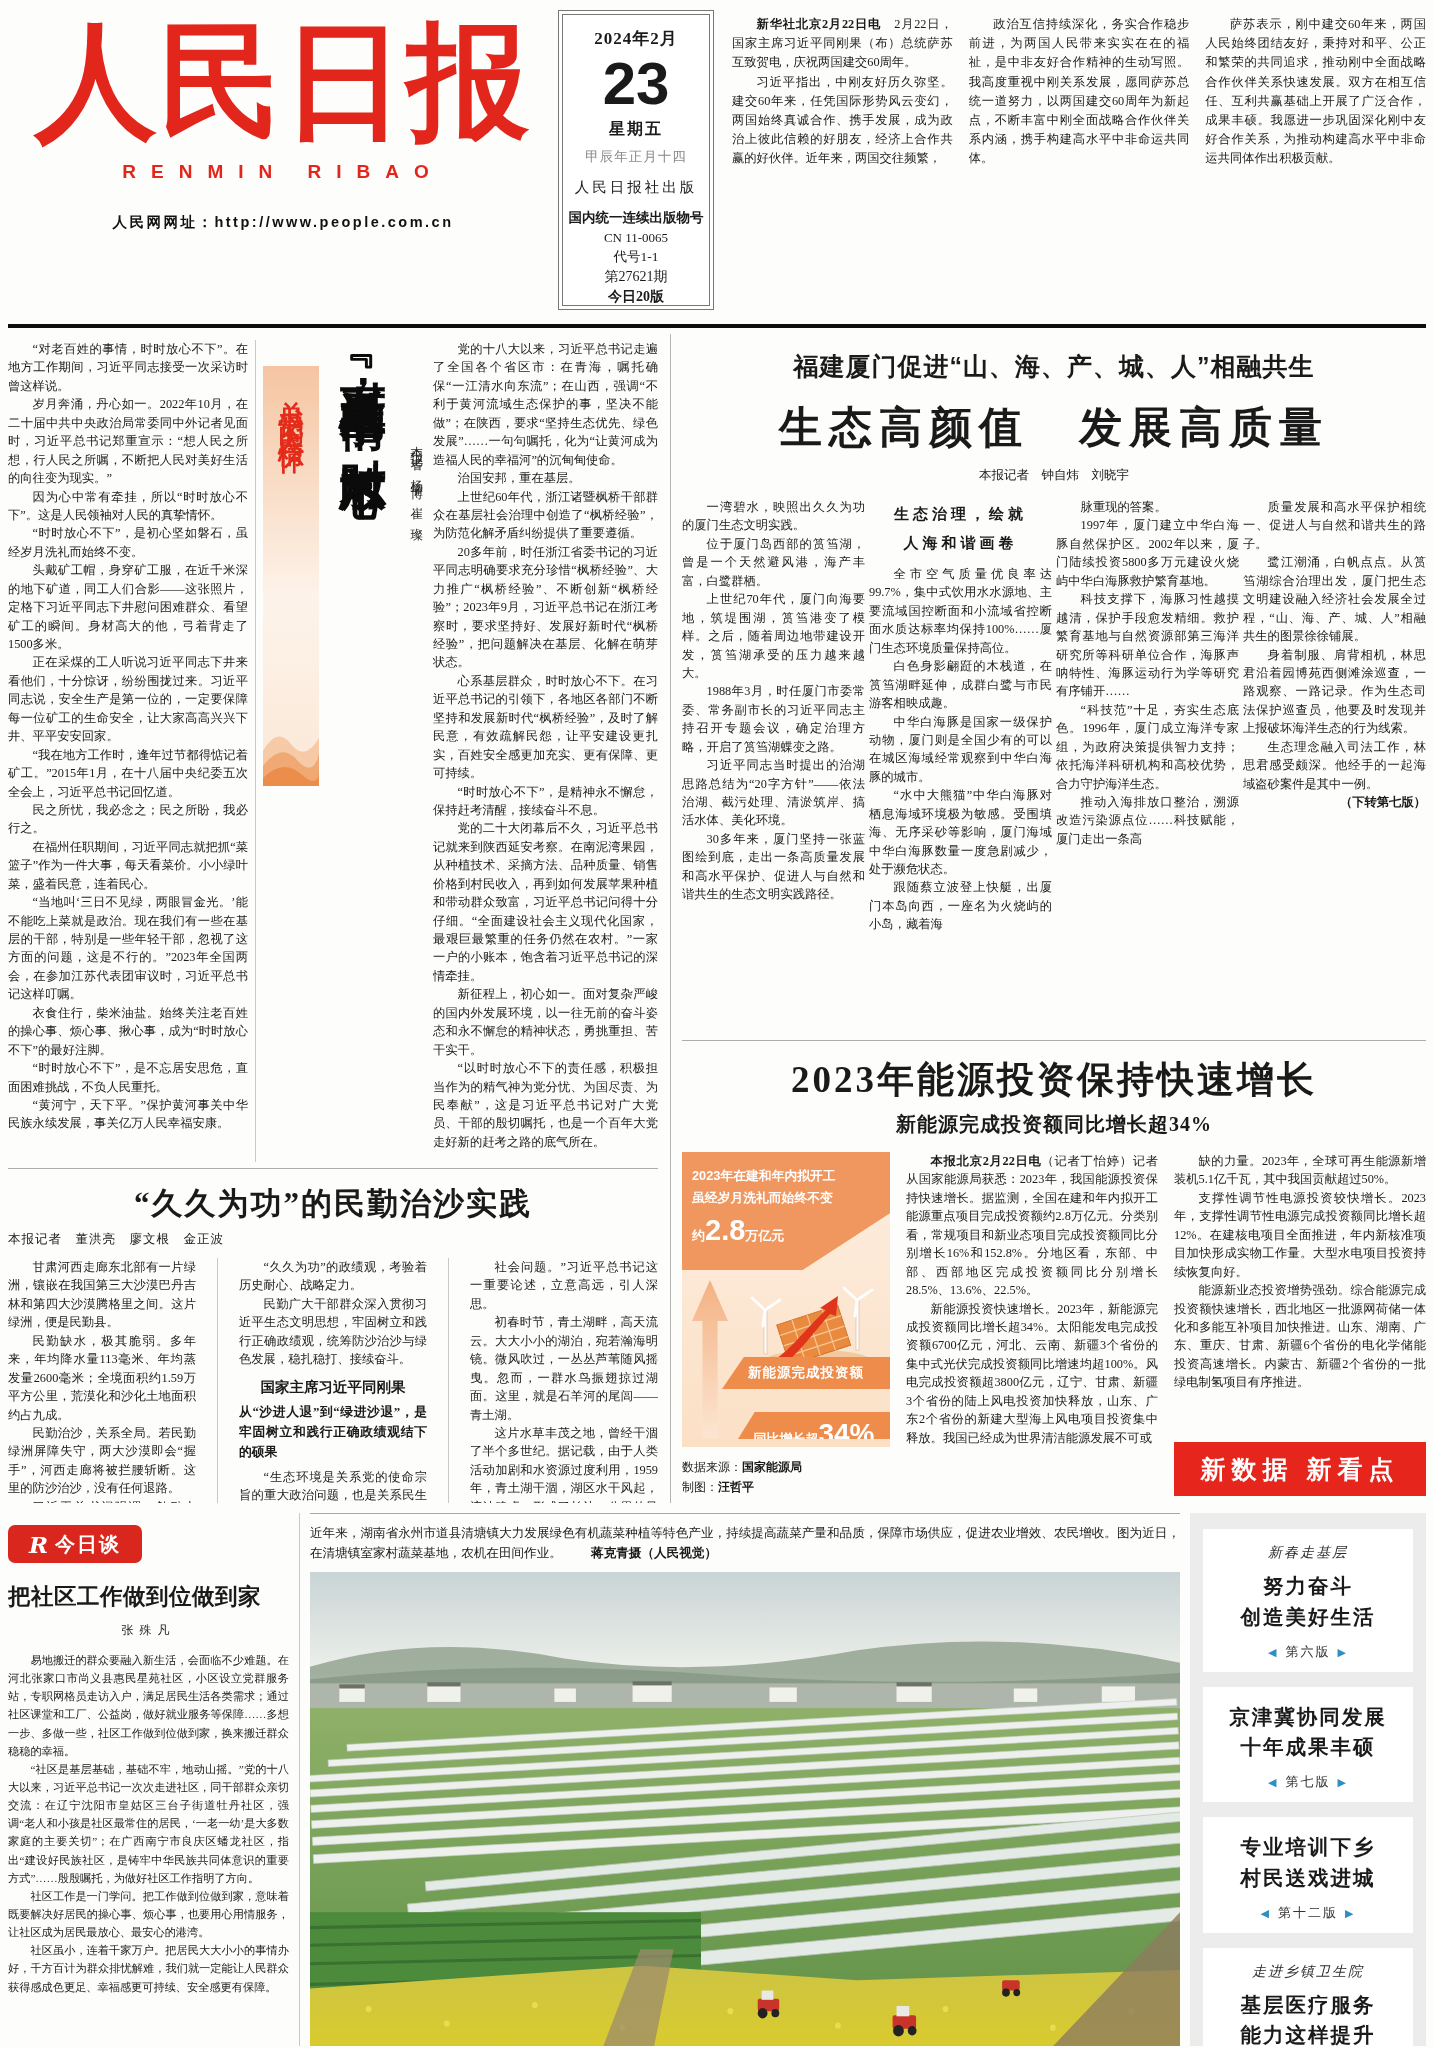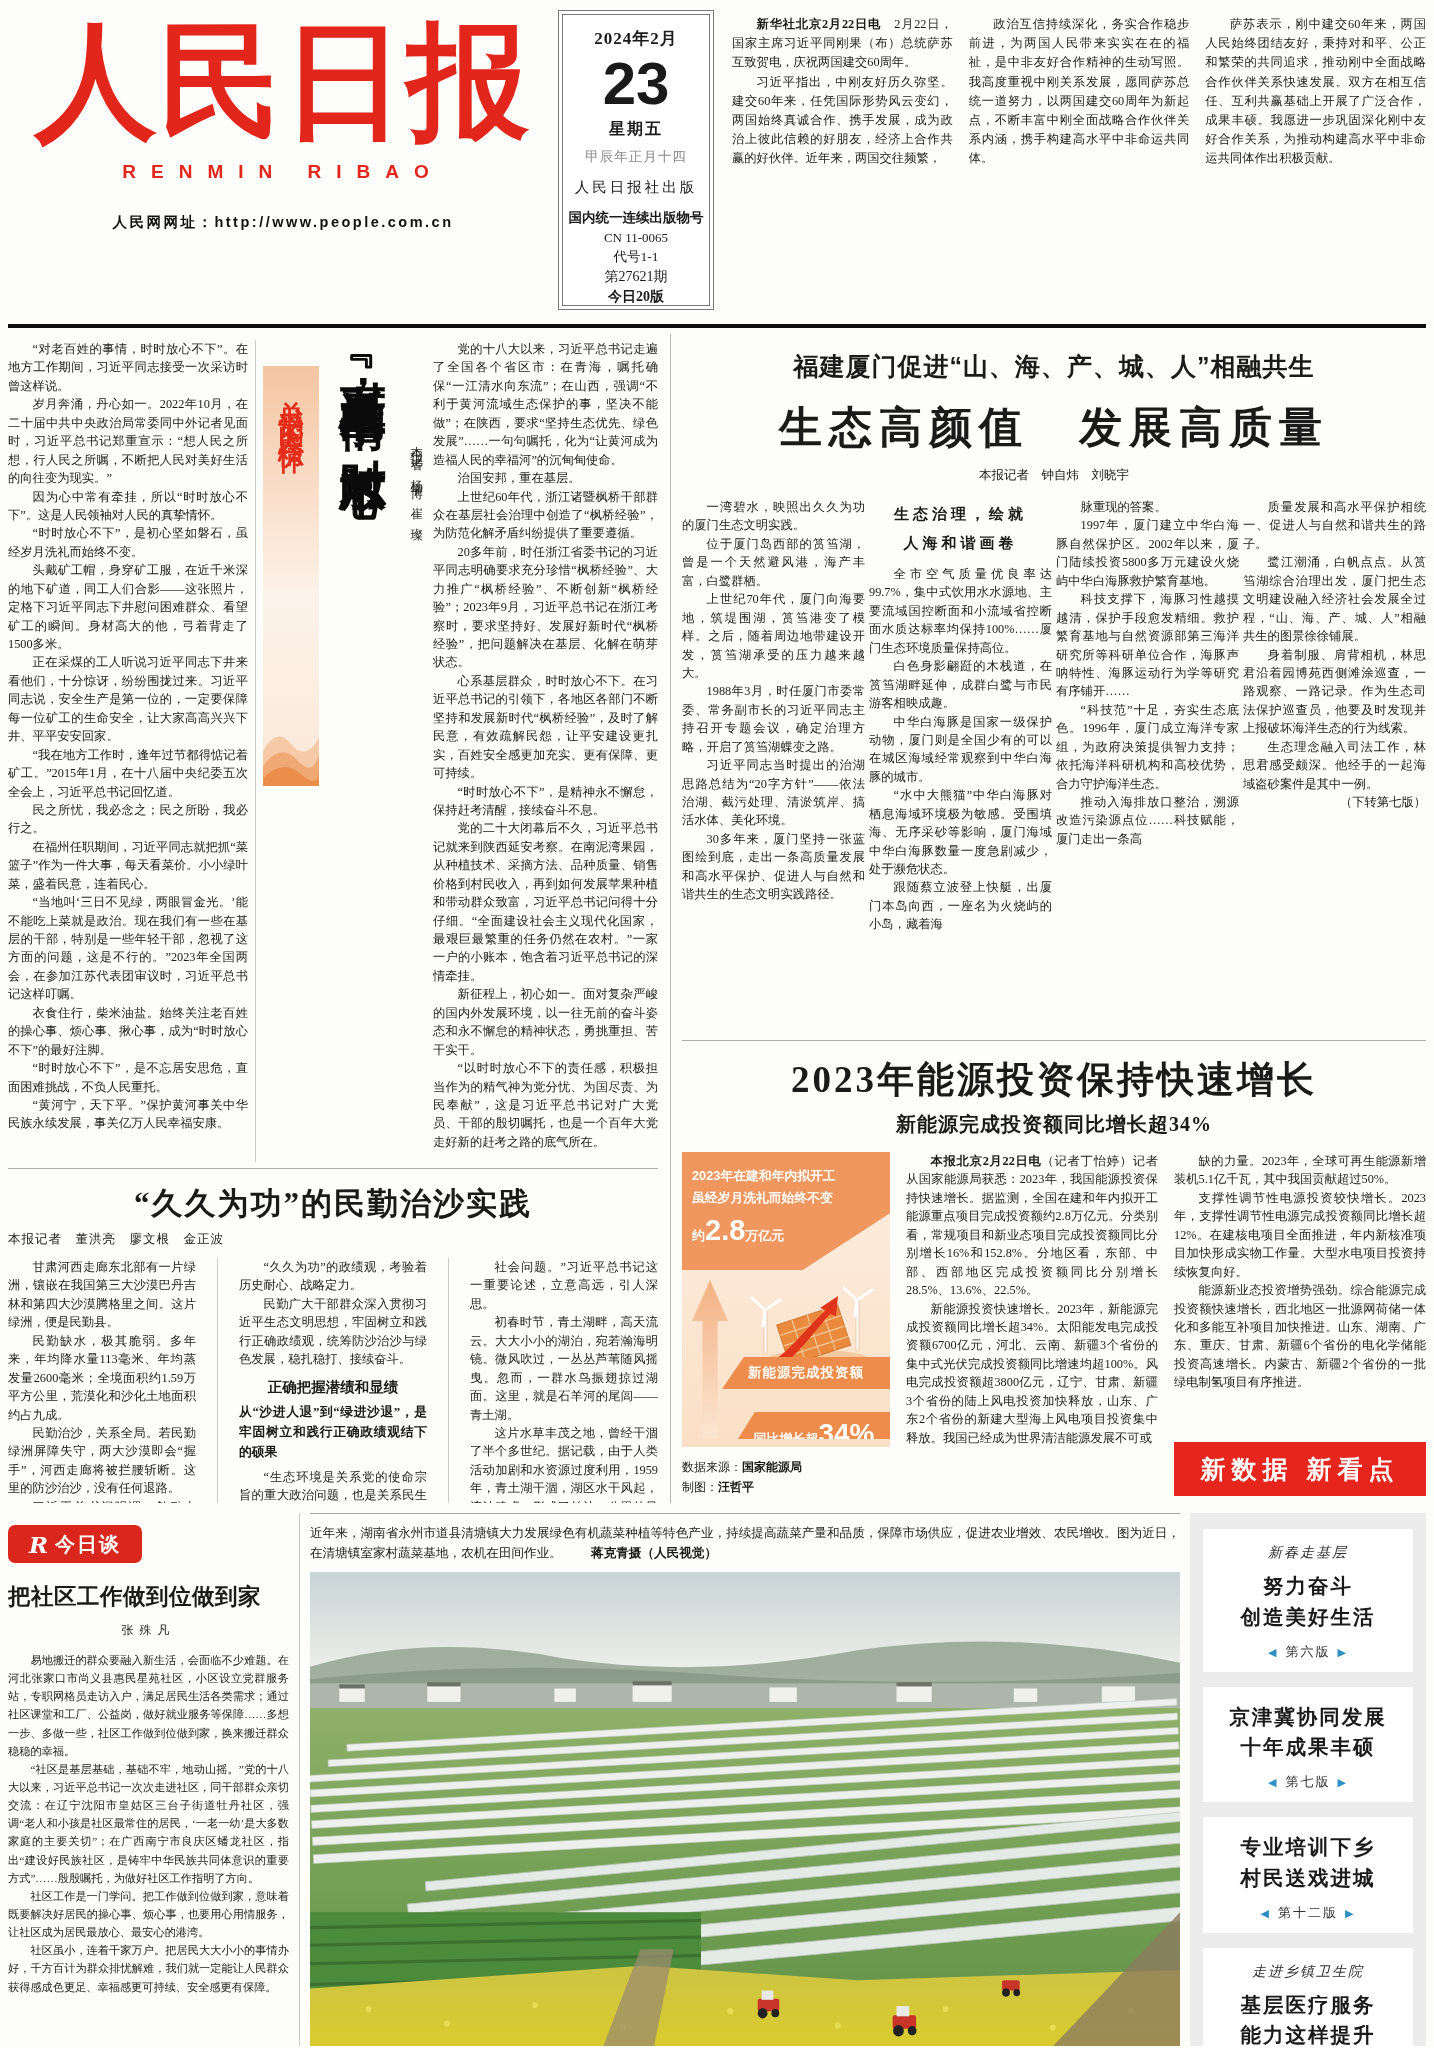--- a/index.html
+++ b/index.html
@@ -53,21 +53,21 @@
   .p-col2{flex:1;overflow:hidden;}
   .art{font-size:12.3px;line-height:1.5;text-align:justify;}
   
   .minqin{height:334px;border-top:1px solid #adadad;margin-top:6px;overflow:hidden;}
   .mq-head{text-align:center;font-size:31px;font-weight:bold;letter-spacing:2px;margin:14px 0 6px;}
   .mq-byline{font-size:12.5px;margin-bottom:10px;letter-spacing:1px;}
   .mq-cols{display:flex;gap:14px;height:252px;overflow:hidden;}
   .mq-col{flex:1;overflow:hidden;}
   .mq-sub{text-align:center;font-weight:bold;font-size:14.5px;margin:8px 0 5px;font-family:"Liberation Sans","DejaVu Sans",sans-serif;}
   .mq-quote{font-weight:bold;font-size:12.8px;line-height:1.55;margin:0 0 5px;}
-  .jump-inline{font-weight:normal;}
+  .jump-inline{font-weight:bold;}
   
   .xiamen{height:700px;overflow:hidden;}
   .xm-kicker{text-align:center;font-family:"Liberation Sans","DejaVu Sans",sans-serif;font-weight:bold;font-size:25px;margin-top:16px;letter-spacing:1px;}
   .xm-head{text-align:center;font-family:"Liberation Sans","DejaVu Sans",sans-serif;font-weight:bold;font-size:43px;letter-spacing:7px;margin:16px 0 10px;}
   .xm-byline{text-align:center;font-size:12.5px;margin-bottom:14px;}
   .xm-cols{display:flex;gap:4px;height:520px;overflow:hidden;}
   .xm-col{flex:1;overflow:hidden;}
   .xm-sub{text-align:center;font-weight:bold;font-size:15px;letter-spacing:4px;line-height:1.9;margin:2px 0 8px;}
   
   .energy{height:455px;border-top:1px solid #adadad;margin-top:6px;overflow:hidden;}
@@ -221,21 +221,21 @@
         <div class="mq-cols art">
           <div class="mq-col">
               <p>甘肃河西走廊东北部有一片绿洲，镶嵌在我国第三大沙漠巴丹吉林和第四大沙漠腾格里之间。这片绿洲，便是民勤县。</p>
               <p>民勤缺水，极其脆弱。多年来，年均降水量113毫米、年均蒸发量2600毫米；全境面积约1.59万平方公里，荒漠化和沙化土地面积约占九成。</p>
               <p>民勤治沙，关系全局。若民勤绿洲屏障失守，两大沙漠即会“握手”，河西走廊将被拦腰斩断。这里的防沙治沙，没有任何退路。</p>
               <p>习近平总书记强调，勉励大家“持续用力，久久为功，努力创造新时代中国防沙治沙新奇迹”。</p>
             </div>
           <div class="v-rule"></div>
           <div class="mq-col">
             <span><p>“久久为功”的政绩观，考验着历史耐心、战略定力。</p><p>民勤广大干部群众深入贯彻习近平生态文明思想，牢固树立和践行正确政绩观，统筹防沙治沙与绿色发展，稳扎稳打、接续奋斗。</p></span>
-            <div class="mq-sub">正确把握潜绩和显绩</div>
+            <div class="mq-sub">国家主席习近平同刚果</div>
             <div class="mq-quote">从“沙进人退”到“绿进沙退”，是牢固树立和践行正确政绩观结下的硕果</div>
             <span><p>“生态环境是关系党的使命宗旨的重大政治问题，也是关系民生的重大</p></span>
           </div>
           <div class="v-rule"></div>
           <div class="mq-col">
             <span><p>社会问题。”习近平总书记这一重要论述，立意高远，引人深思。</p><p>初春时节，青土湖畔，高天流云。大大小小的湖泊，宛若瀚海明镜。微风吹过，一丛丛芦苇随风摇曳。忽而，一群水鸟振翅掠过湖面。这里，就是石羊河的尾闾——青土湖。</p><p>这片水草丰茂之地，曾经干涸了半个多世纪。据记载，由于人类活动加剧和水资源过度利用，1959年，青土湖干涸，湖区水干风起，流沙肆虐，形成了长达13公里的风沙线。</p></span>
             
           </div>
         </div>
       </div>

